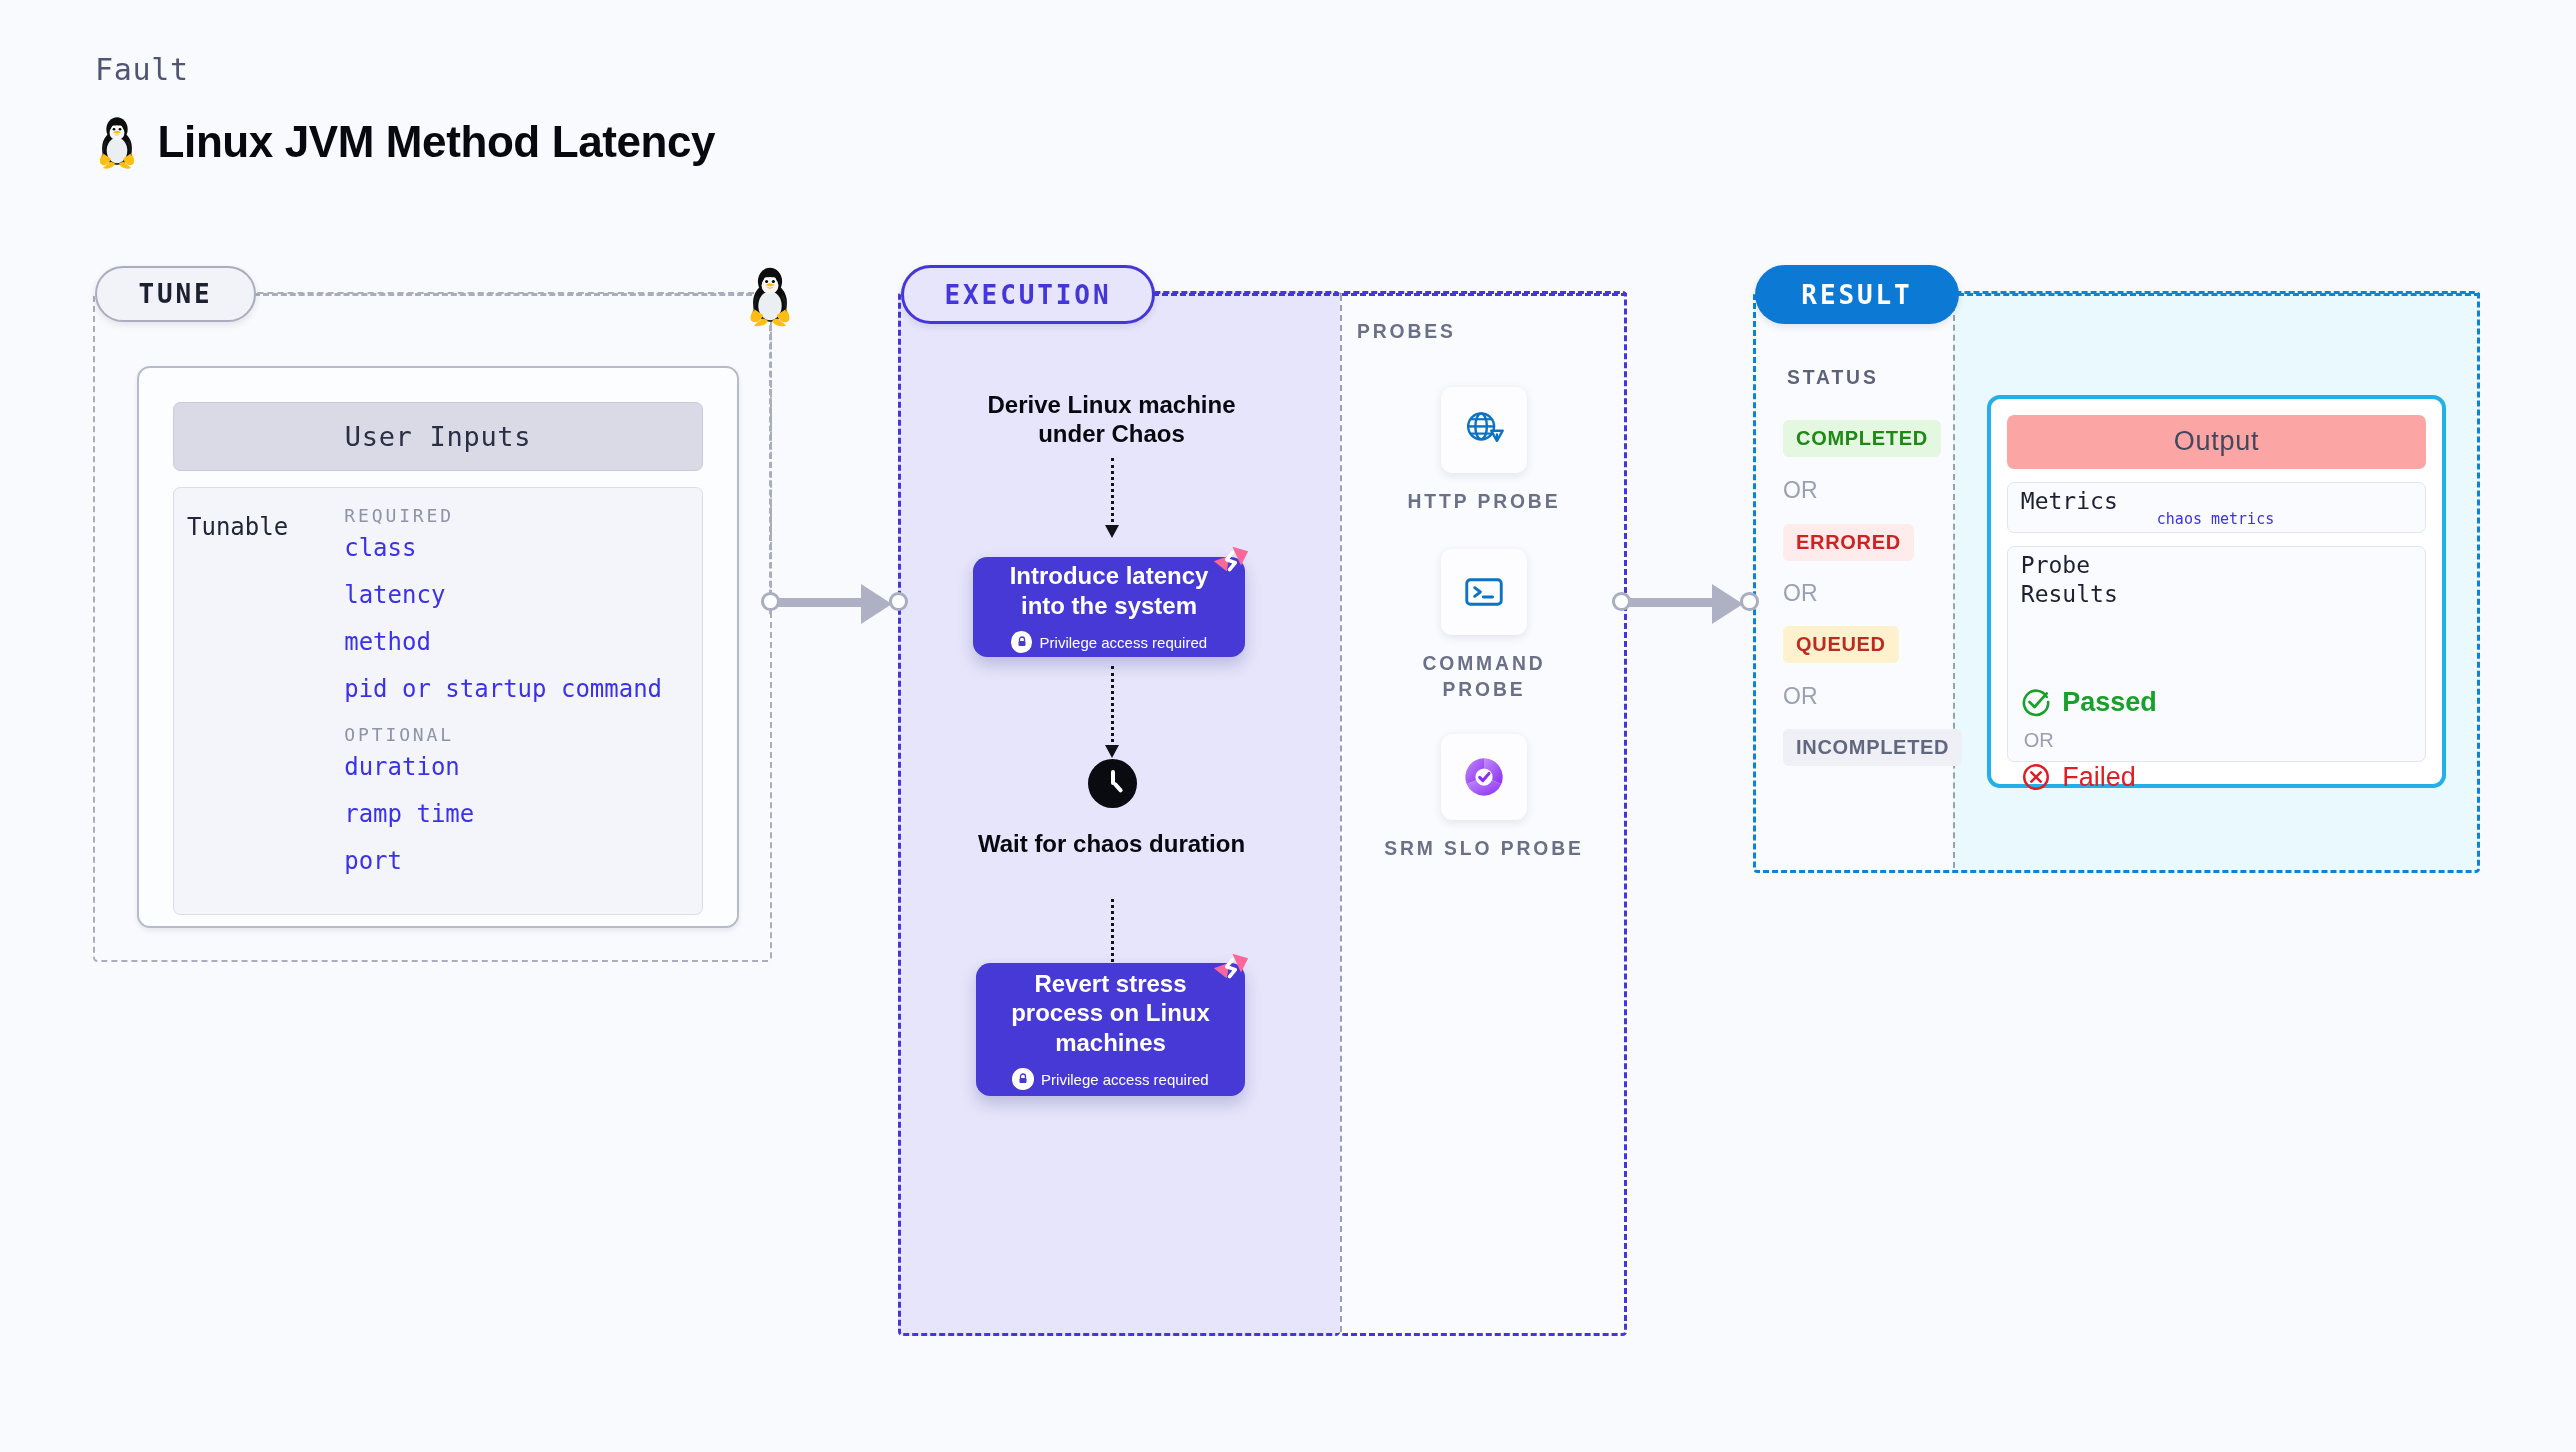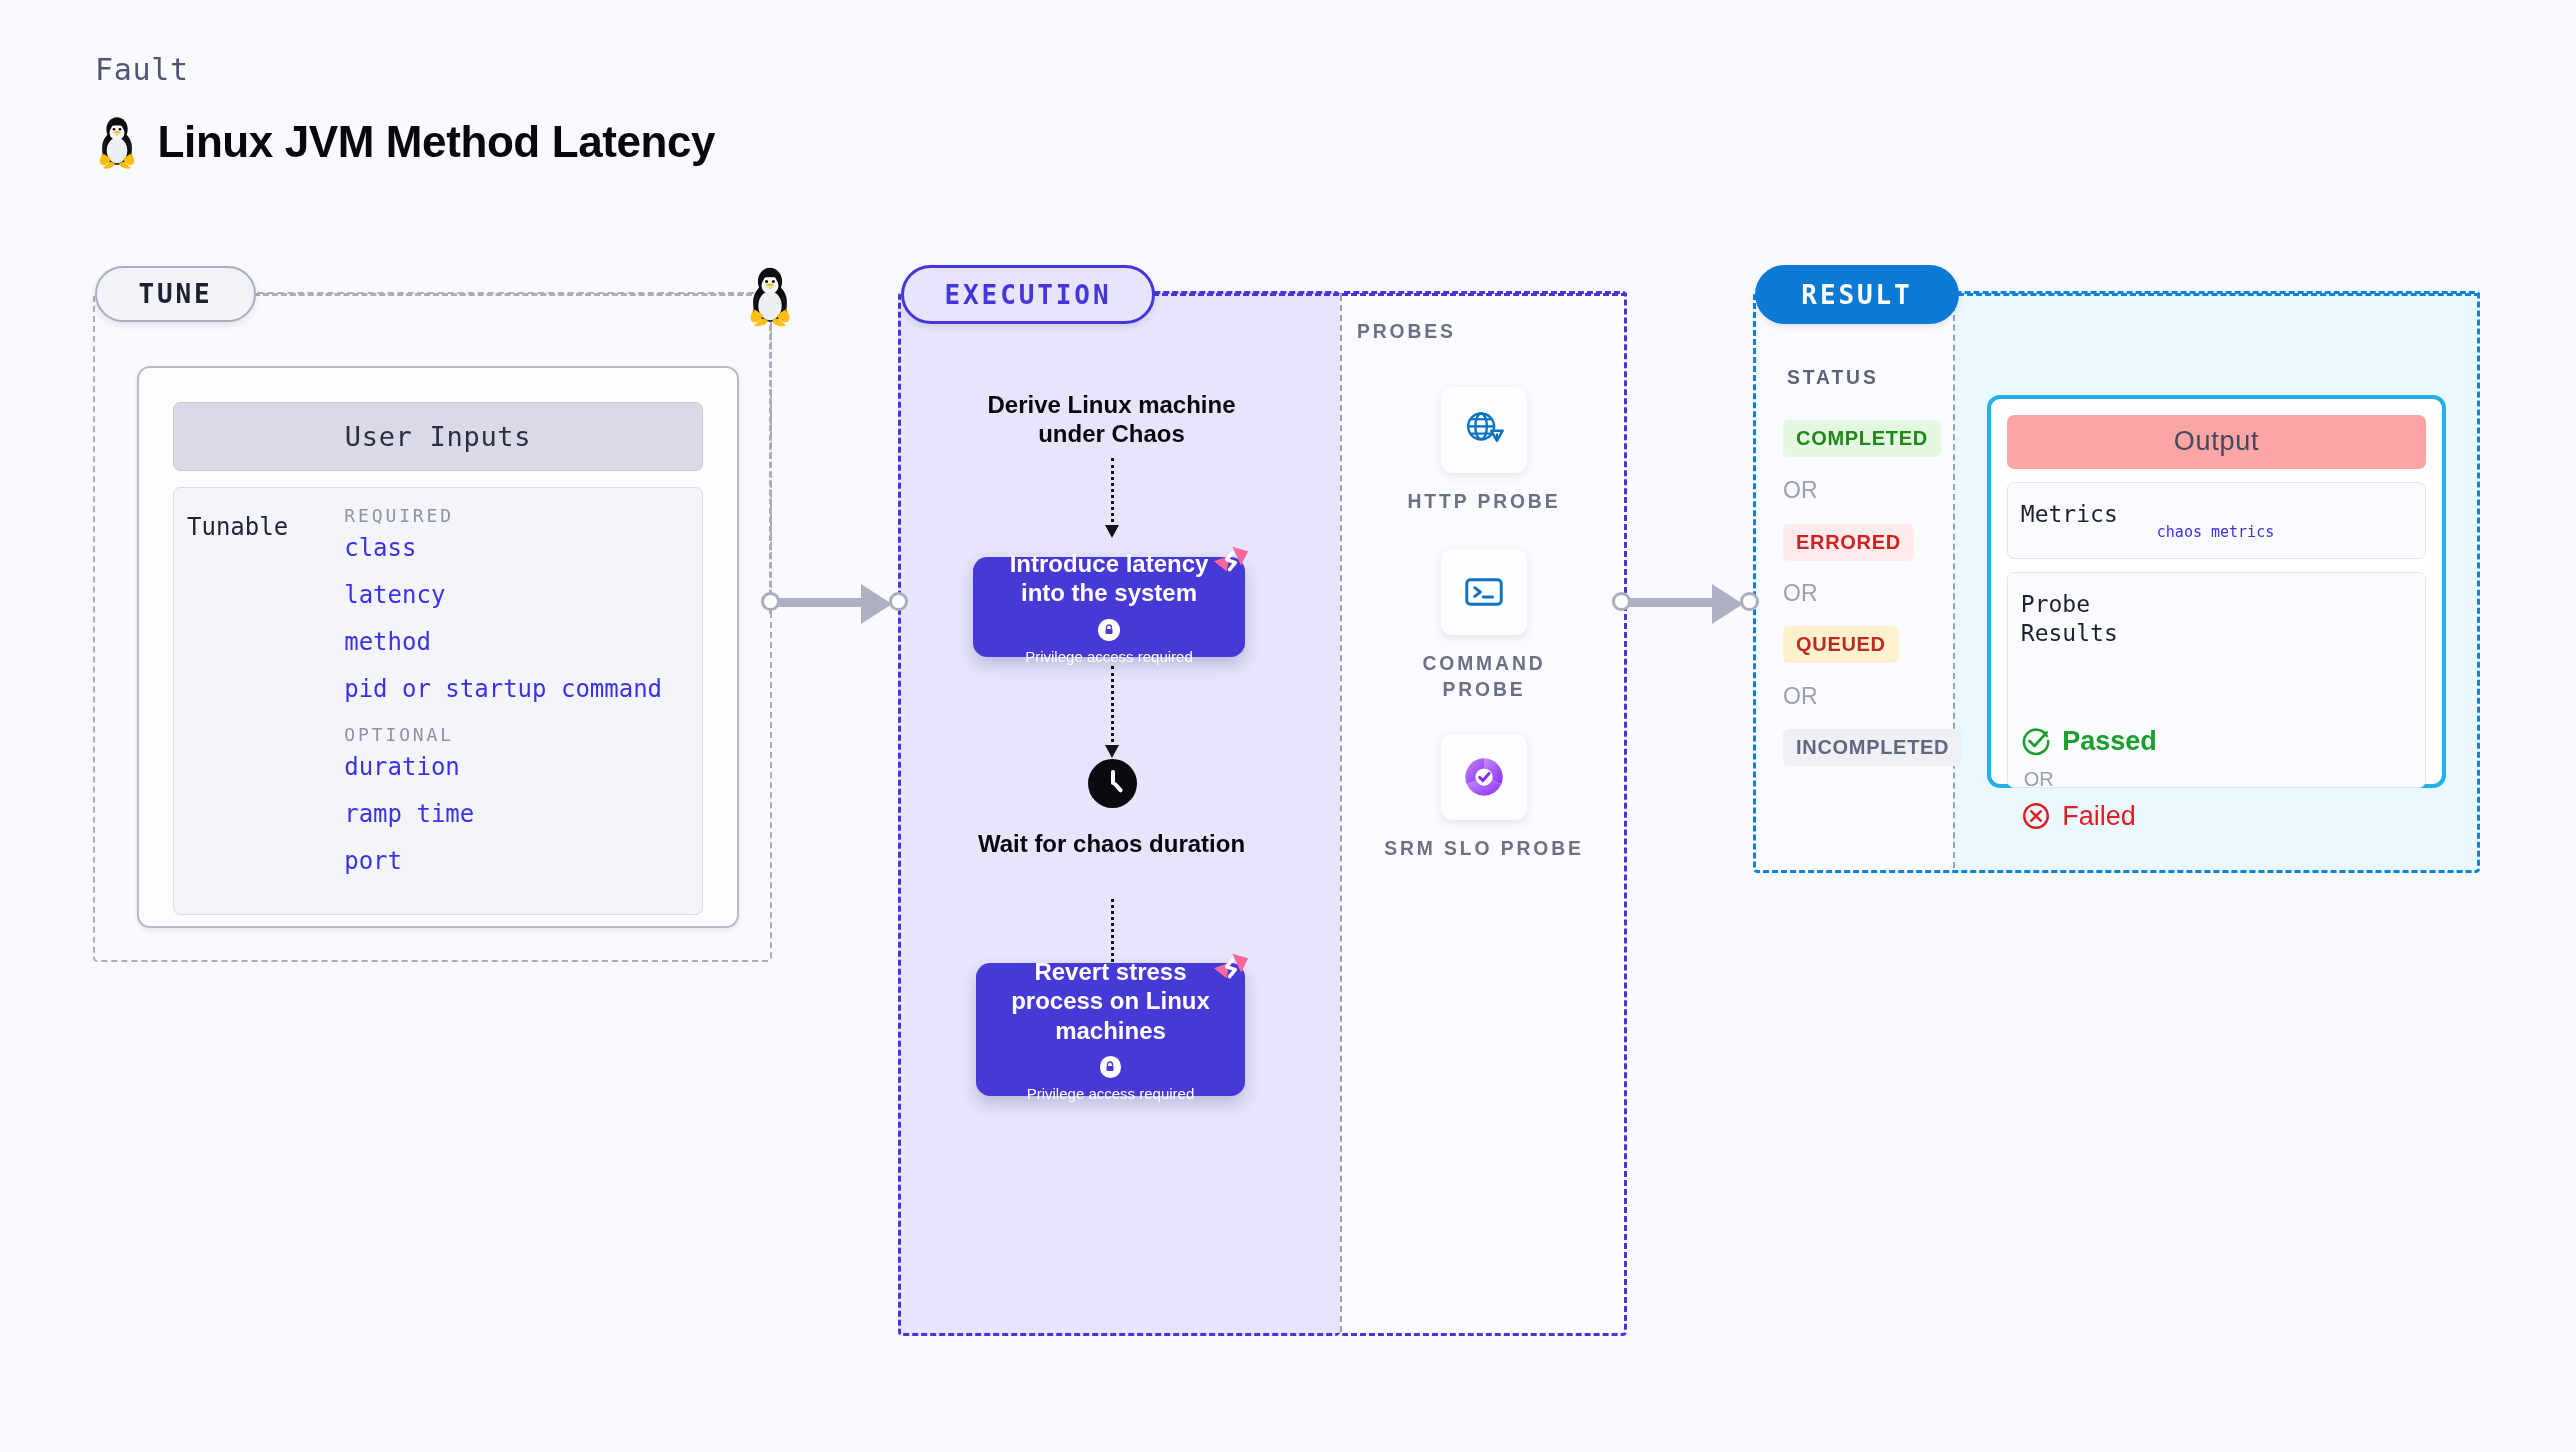--- a/index.html
+++ b/index.html
@@ -200,21 +200,21 @@
     box-shadow: 0 7.2px 15.8px rgba(40,35,120,.22);
     color: #fff;
     display: flex; flex-direction: column; align-items: center; justify-content: center;
     padding: 13px 21.5px;
   }
   .action-title {
     font-family: "Liberation Sans", sans-serif;
     font-size: 24px; font-weight: 700; line-height: 1.22; text-align: center;
   }
   .priv-row {
-    display: flex; align-items: center; gap: 7.2px; margin-top: 11.5px; flex-direction: column;
+    display: flex; align-items: center; gap: 7.2px; margin-top: 11.5px;
   }
   .priv-text {
     font-family: "Liberation Sans", sans-serif;
     font-size: 15px; font-weight: 400; color: #fff;
   }
   .lock-badge {
     width: 21.5px; height: 21.5px; border-radius: 50%; background: #fff;
     display: flex; align-items: center; justify-content: center;
   }
   .harness-mark { position: absolute; }
@@ -284,21 +284,21 @@
   .output-hdr {
     height: 54px; background: #fca5a5; border-radius: 7.2px;
     display: flex; align-items: center; justify-content: center;
     font-family: Liberation Sans, sans-serif;
     font-size: 27px; color: #43485f; letter-spacing: 0.7px;
   }
   .out-row {
     margin-top: 13px;
     background: #fafbfe; border: 0.7px solid #e2e4ee; border-radius: 7.2px;
     display: flex; align-items: flex-start;
-    padding: 17px 13px;
+    padding: 4px 13px;
   }
   .out-key {
     font-family: "DejaVu Sans Mono", monospace;
     font-size: 23px; color: #1d2031; width: 136px; flex: 0 0 136px; line-height: 1.25;
   }
   .out-val-metrics {
     font-family: "DejaVu Sans Mono", monospace;
     font-size: 15px; color: #3a31e8; margin-top: 23px;
   }
   .probe-results-val { flex: 1; }

